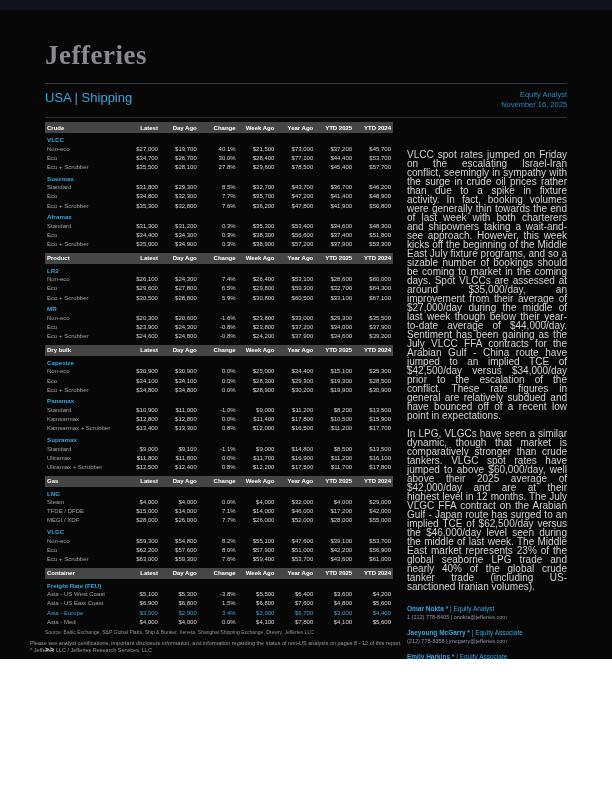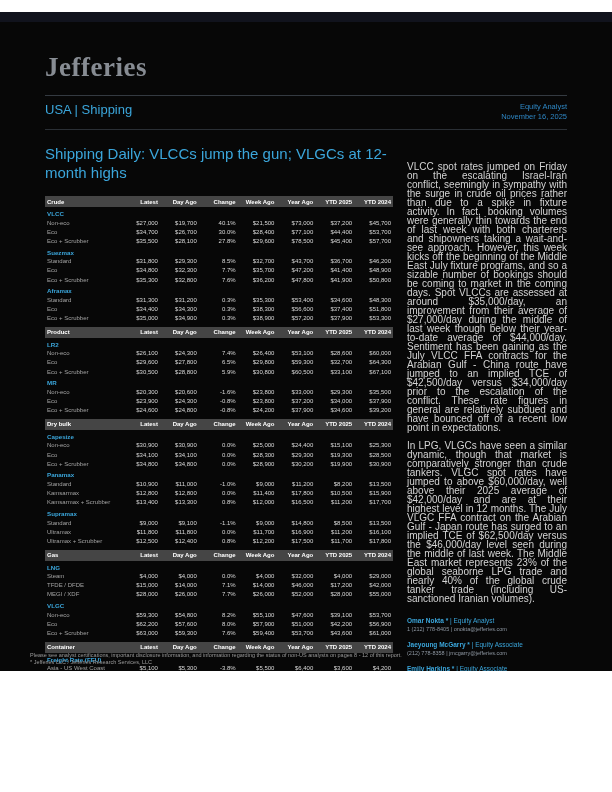--- a/index.html
+++ b/index.html
@@ -1,17 +1,17 @@
 <!DOCTYPE html>
 <html><head>
 <meta charset="utf-8">
 <style>
   * { margin:0; padding:0; box-sizing:border-box; }
   html,body { background:#ffffff; font-family:"Liberation Sans", sans-serif; }
-  .page { position:relative; width:612px; height:672px; margin:12px auto; background:#070707; overflow:hidden; }
+  .page { position:relative; width:612px; height:672px; margin:0 auto; background:#070707; overflow:hidden; }
   .topbar { height:10px; background:#11131d; }
   .bottombar { position:absolute; left:0; right:0; bottom:0; height:13px; background:#ffffff; }
   .content { padding:30px 45px 0 45px; }
 
   .logo { font-family:"Liberation Serif", serif; font-weight:bold; font-size:27px; color:#878c93; letter-spacing:0.5px; }
   .header-row { display:flex; justify-content:space-between; align-items:flex-start;
                 border-top:1px solid #343a41; border-bottom:1px solid #2a2f35;
                 margin-top:12px; padding:6px 0 8px 0; }
   .sector { color:#3ba6db; font-size:13px; font-weight:normal;text-align:center; }
   .research-meta { text-align:right; color:#2e86c3; font-size:7.5px; line-height:9.5px; }
@@ -57,21 +57,20 @@
     <div class="header-row">
       <div class="sector">USA | Shipping</div>
       <div class="research-meta">
         <div>Equity Analyst</div>
         <div>November 16, 2025</div>
       </div>
     </div>
 
     <div class="main">
       <div class="left-col">
-        <h1 class="title">Shipping Daily: VLCCs jump the gun; VLGCs at 12-month highs</h1>
 
         <table class="rates">
           <colgroup>
             <col class="c-label">
             <col class="c-val">
               <col class="c-val">
               <col class="c-val">
               <col class="c-val">
             <col class="c-val">
               <col class="c-val">

